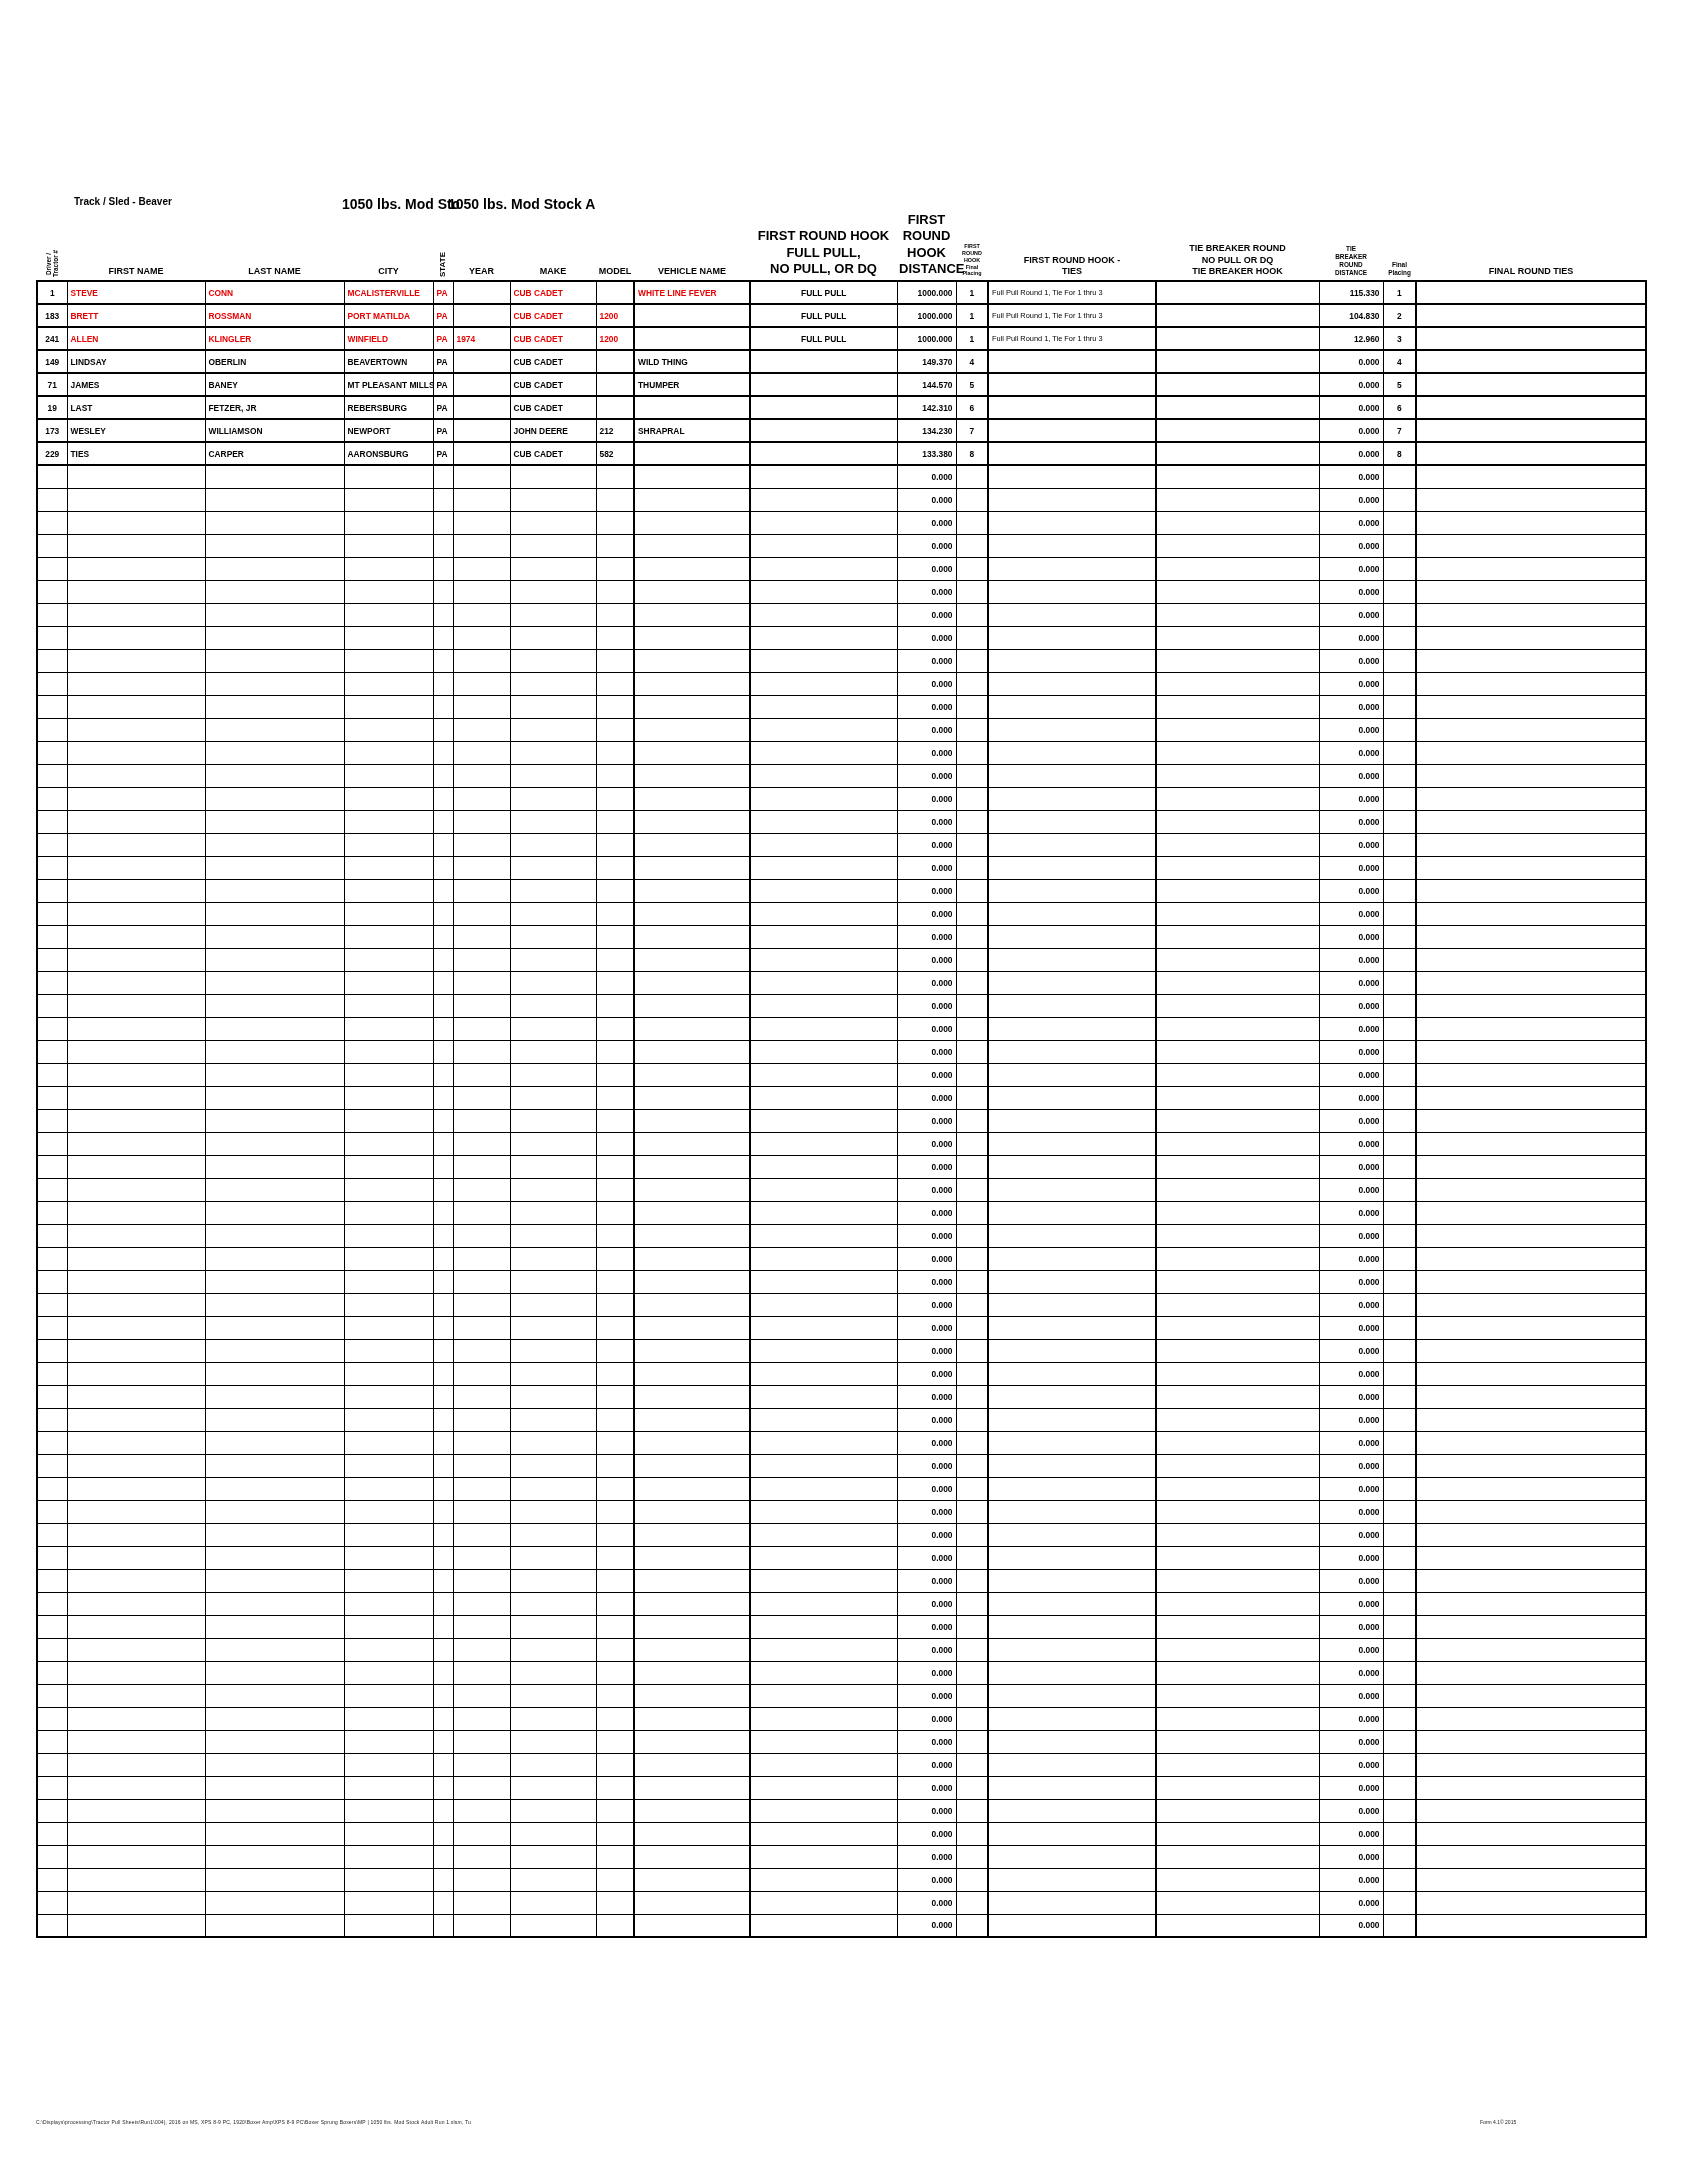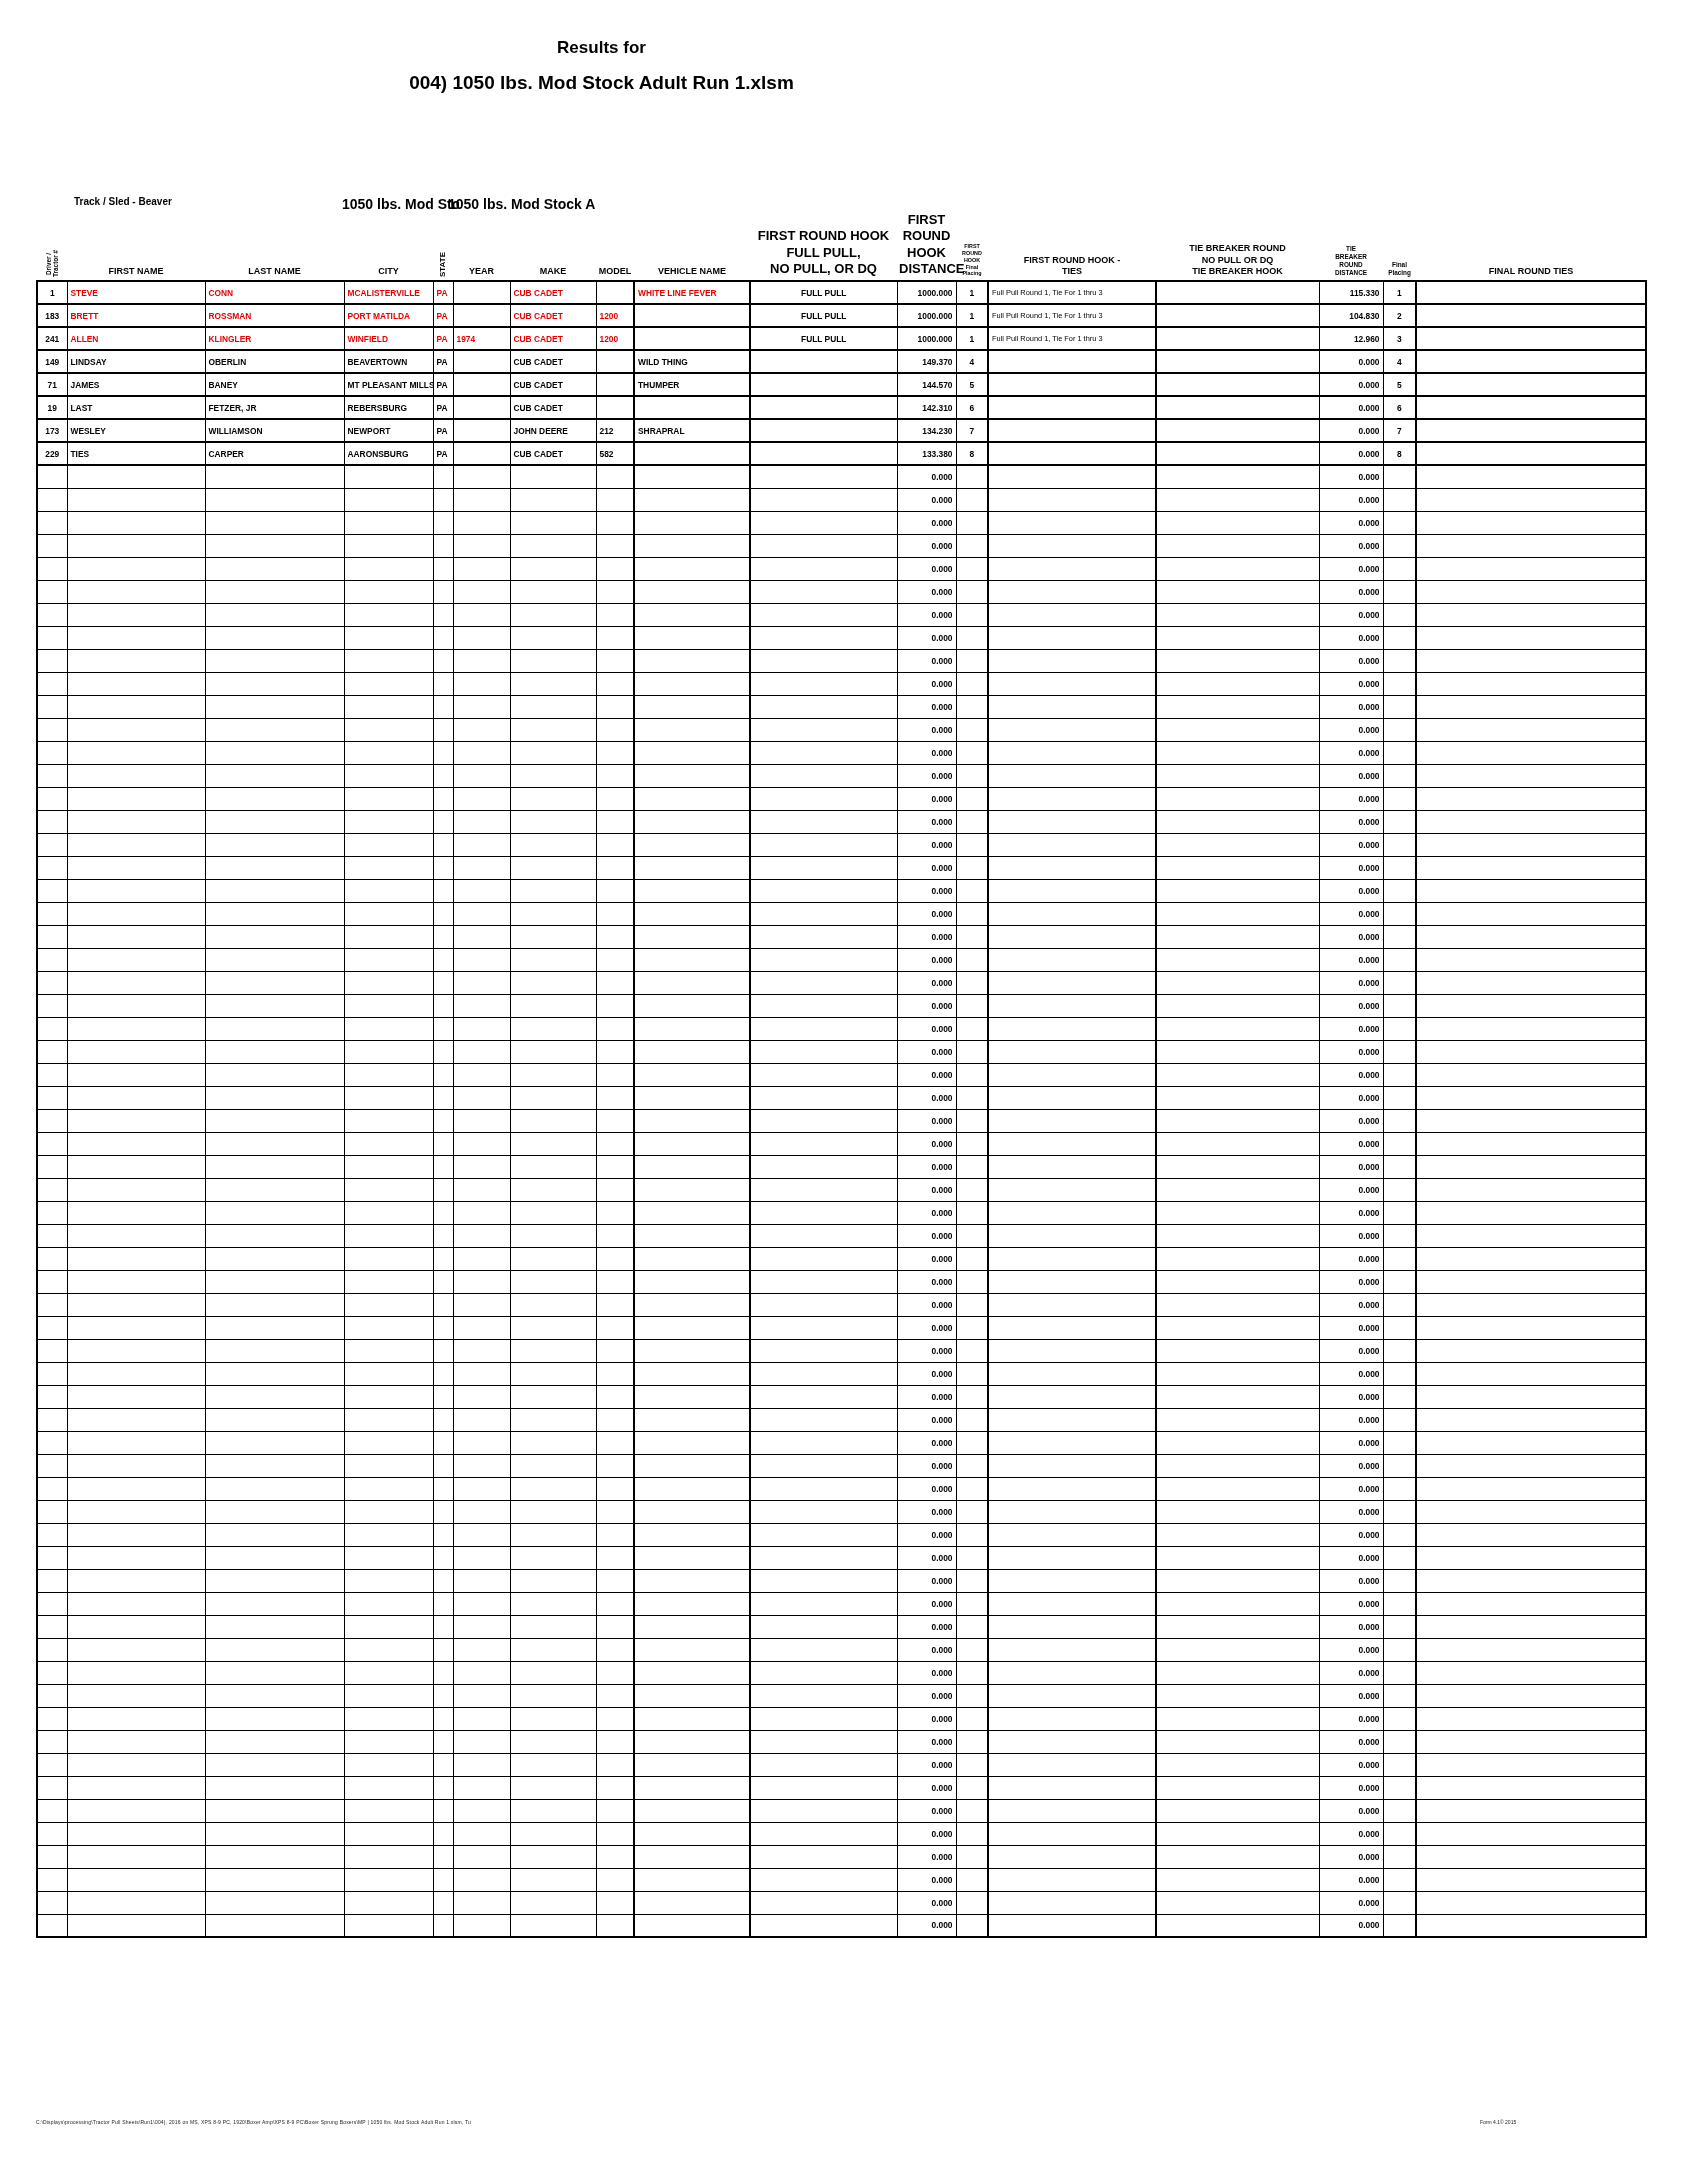--- a/index.html
+++ b/index.html
@@ -71,24 +71,20 @@
   .footer-right {
     position:absolute; left:1480px; top:2119px;
     font-size:5px; color:#222; white-space:nowrap;
   }
 </style>
 </head>
 <body>
 
 <div class="page">
 
-  <div class="title-block">
-    <div class="title-line1">Results for</div>
-    <div class="title-line2">004) 1050 lbs. Mod Stock Adult Run 1.xlsm</div>
-  </div>
 
   <div class="meta-row">
     <span class="meta-track">Track / Sled - Beaver</span>
     <span class="meta-class-left">1050 lbs. Mod Stoc</span>
     <span class="meta-class-right">1050 lbs. Mod Stock A</span>
   </div>
 
   <table class="results">
     <colgroup>
       <col style="width:30px">

